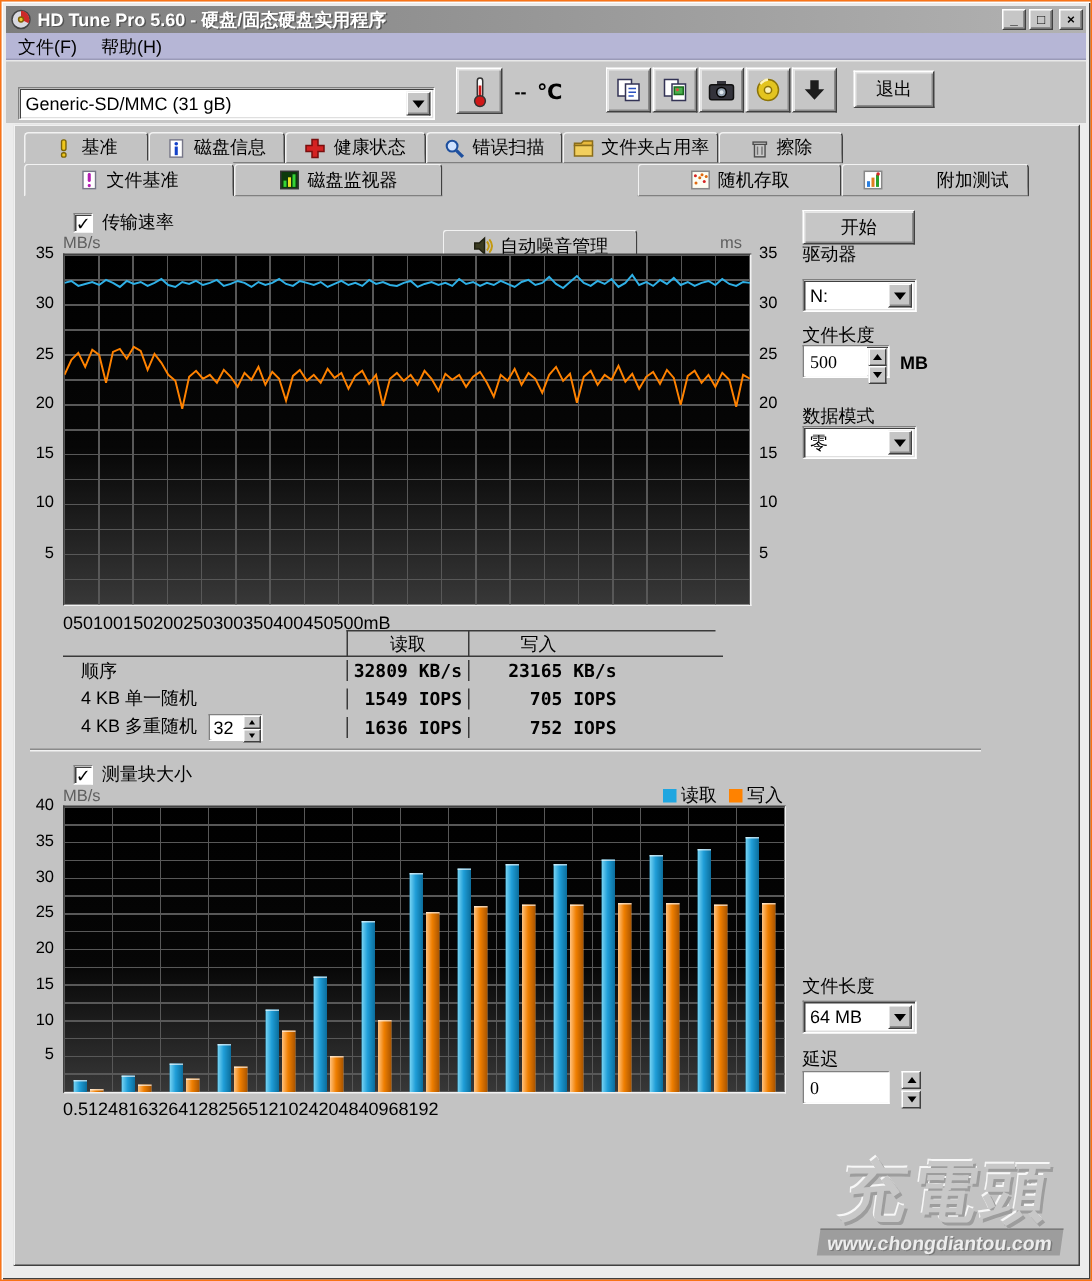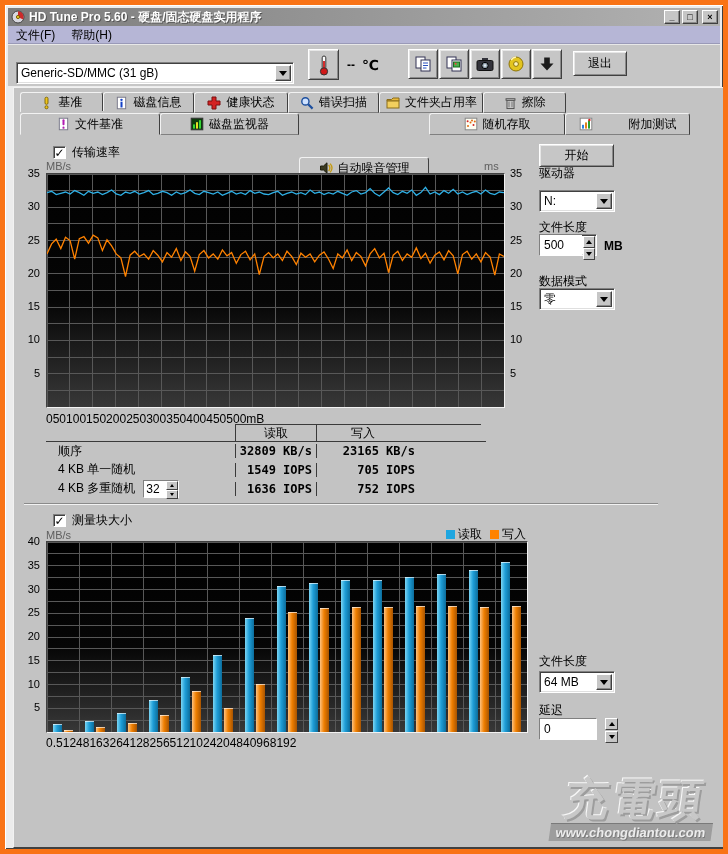--- a/index.html
+++ b/index.html
@@ -1,18 +1,18 @@
 <!DOCTYPE html>
 <html><head>
 <meta charset="utf-8">
 <style>
   html,body{margin:0;padding:0;background:#555;}
   *{box-sizing:border-box;}
   body{font-family:"Liberation Sans","DejaVu Sans",sans-serif;font-size:12px;color:#000;}
-  .window{position:relative;width:728px;height:854px;background:#ececec;border:5px solid #f97316;
+  .window{position:relative;width:728px;height:854px;background:#ececec;border:1px solid #f97316;
           box-shadow:inset 1px 1px 0 #fff, inset -1px -1px 0 #404040;overflow:hidden;}
   
   .titlebar{position:absolute;left:3px;top:3px;right:3px;height:18px;
             background:linear-gradient(to right,#7d7d7d,#b2b2b2);
             display:flex;align-items:center;padding:0 2px;color:#fff;}
   .titlebar .ticon{width:14px;height:14px;margin:0 4px 0 1px;flex:none;}
   .titlebar .ttext{font-weight:bold;font-size:12px;white-space:nowrap;overflow:hidden;flex:1;
                    text-shadow:1px 1px 0 #555;}
   .winbtns{display:flex;gap:2px;flex:none;}
   .winbtn{width:16px;height:14px;background:#c6c6c6;border:1px solid;border-color:#fff #404040 #404040 #fff;
@@ -85,21 +85,21 @@
   .spinbtn{flex:1;background:#c6c6c6;border:1px solid;border-color:#fff #404040 #404040 #fff;
            display:flex;align-items:center;justify-content:center;}
   .sep{position:absolute;height:0;border-top:1px solid #8a8a8a;border-bottom:1px solid #f2f2f2;}
   
   .btn{position:absolute;background:#c6c6c6;border:1px solid;border-color:#fff #404040 #404040 #fff;
        box-shadow:inset 1px 1px 0 #e6e6e6, inset -1px -1px 0 #8a8a8a;
        display:flex;align-items:center;justify-content:center;}
   .lbl{position:absolute;white-space:nowrap;}
   .field{position:absolute;background:#fff;border:1px solid;border-color:#808080 #fff #fff #808080;
          box-shadow:inset 1px 1px 0 #404040, inset -1px -1px 0 #dfdfdf;display:flex;}
-  .field input{flex:1;min-width:0;border:0;outline:0;padding:0 4px;font-size:12px;font-family:Liberation Sans, sans-serif;background:#fff;}
+  .field input{flex:1;min-width:0;border:0;outline:0;padding:0 4px;font-size:12px;font-family:Liberation Serif, serif;background:#fff;}
   .legendrow{position:absolute;left:32px;top:438px;width:480px;display:flex;align-items:center;}
   .legendrow .mbs{color:#5f5f5f;font-size:11px;}
   .legend{margin-left:auto;display:flex;gap:8px;align-items:center;}
   .litem{display:flex;align-items:center;gap:3px;}
   .lswatch{width:9px;height:9px;}
   
   .watermark{position:absolute;right:8px;bottom:6px;transform:skewX(-8deg);text-align:center;opacity:.95;}
   .wm-logo{font-size:44px;font-weight:bold;letter-spacing:3px;color:#c9c9c9;
            text-shadow:2px 2px 0 #9b9b9b,-1px -1px 0 #fafafa;line-height:1;}
   .wm-url{margin-top:2px;background:#9b9b9b;color:#efefef;font-weight:bold;font-size:13px;

